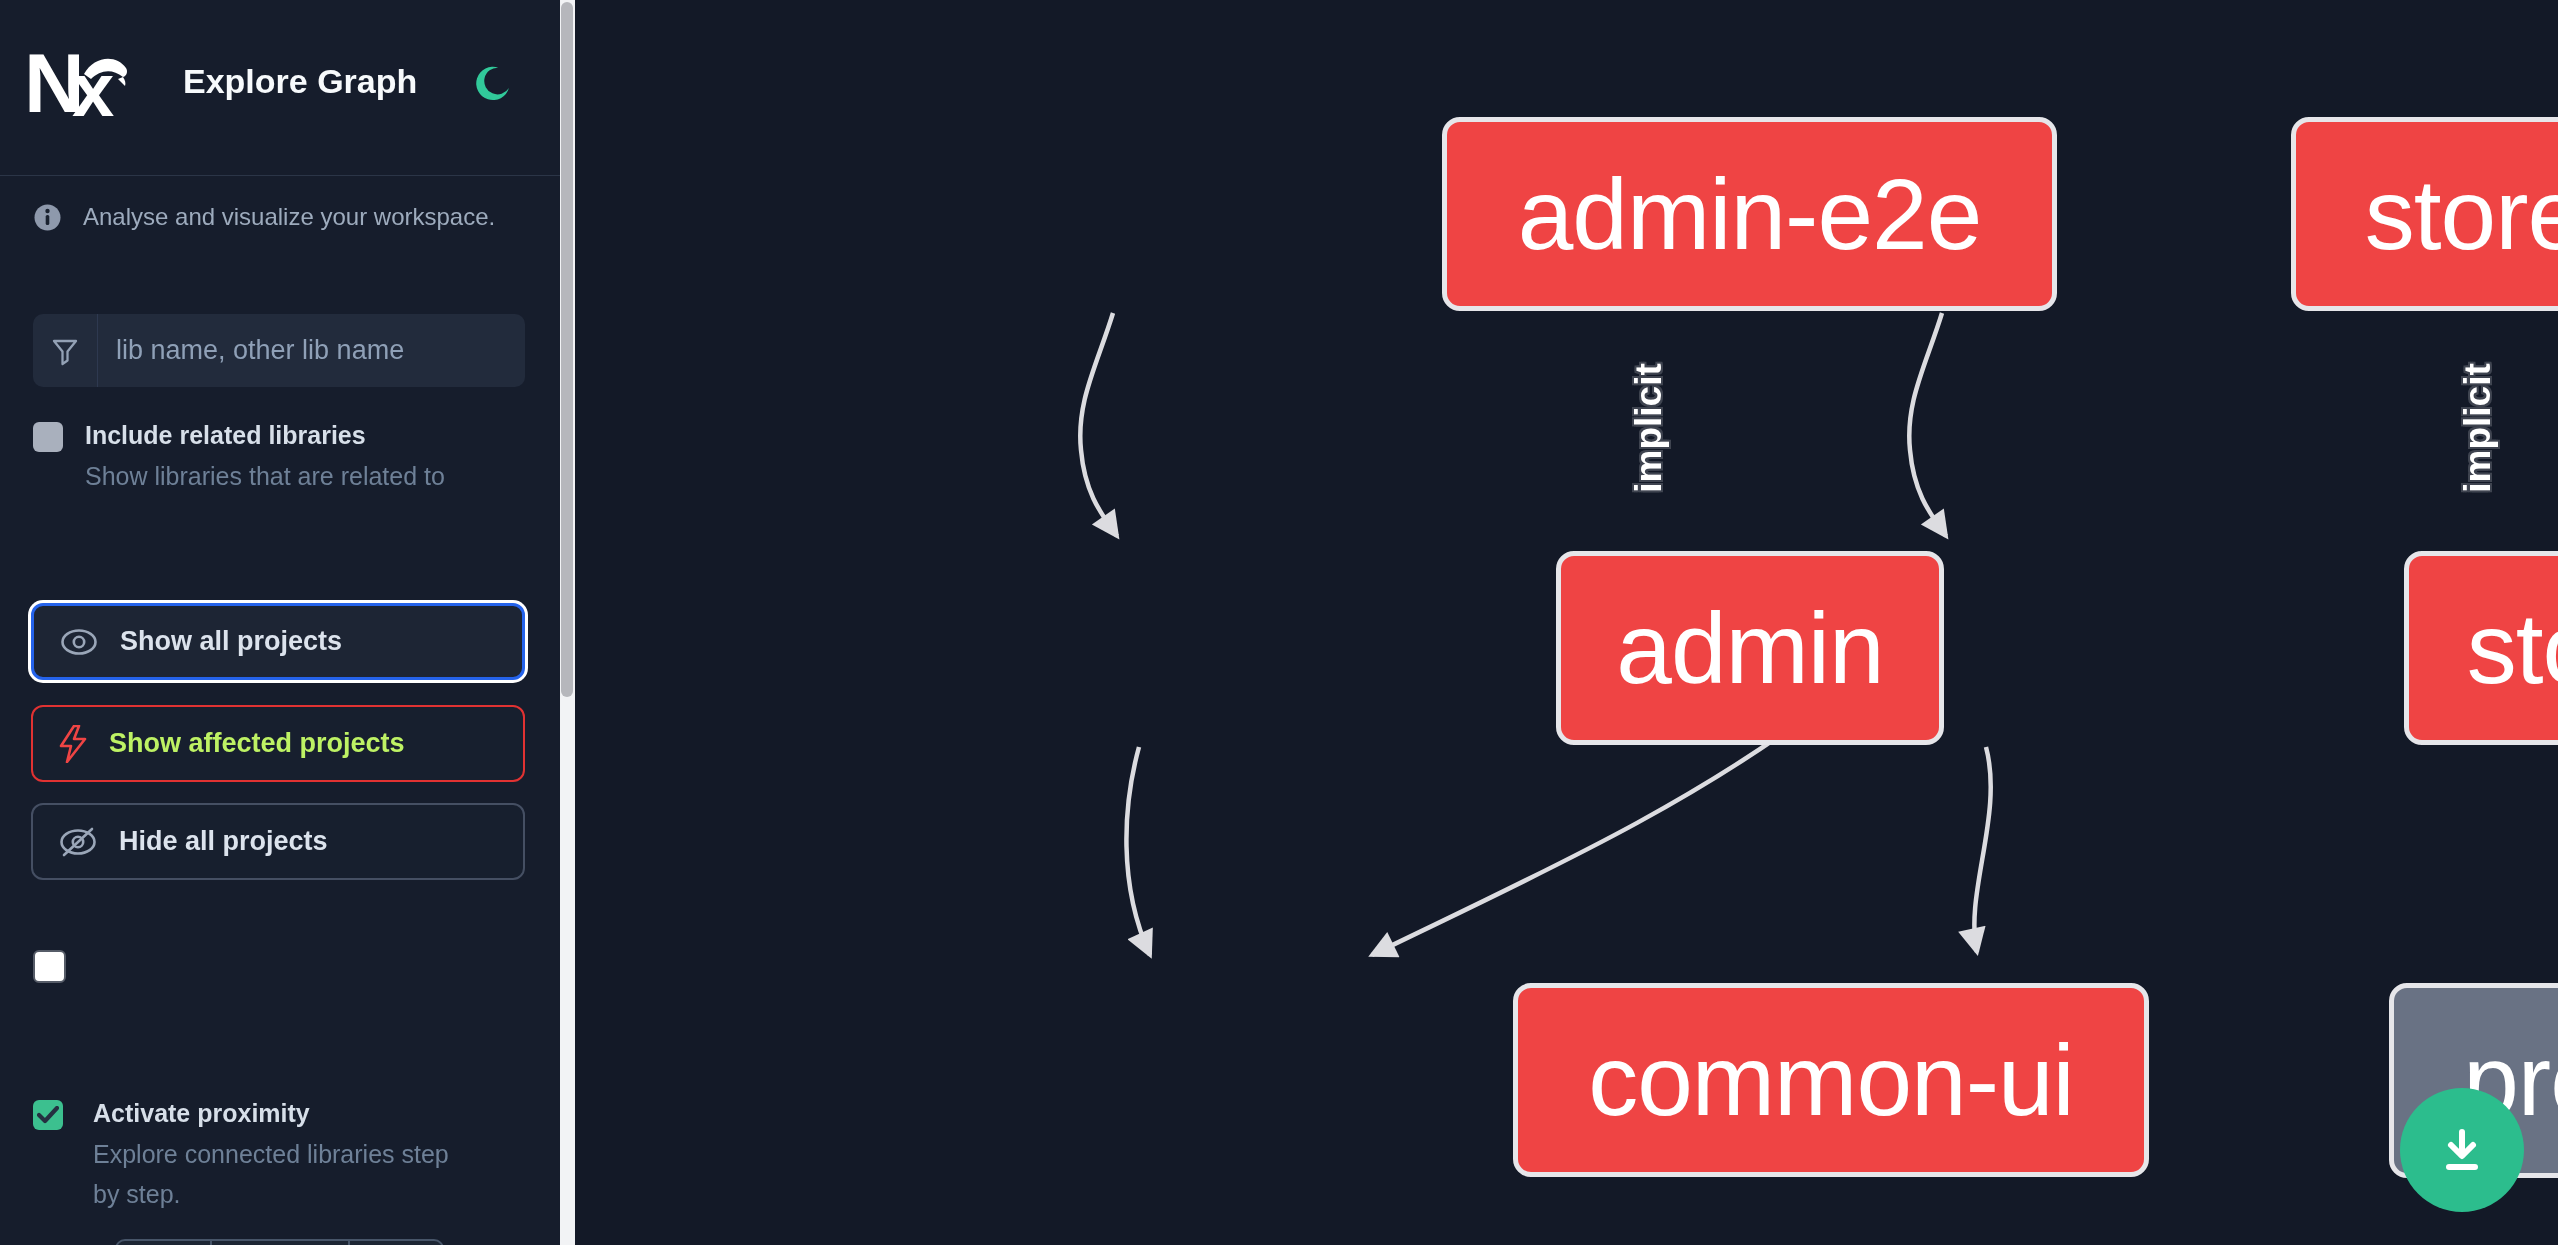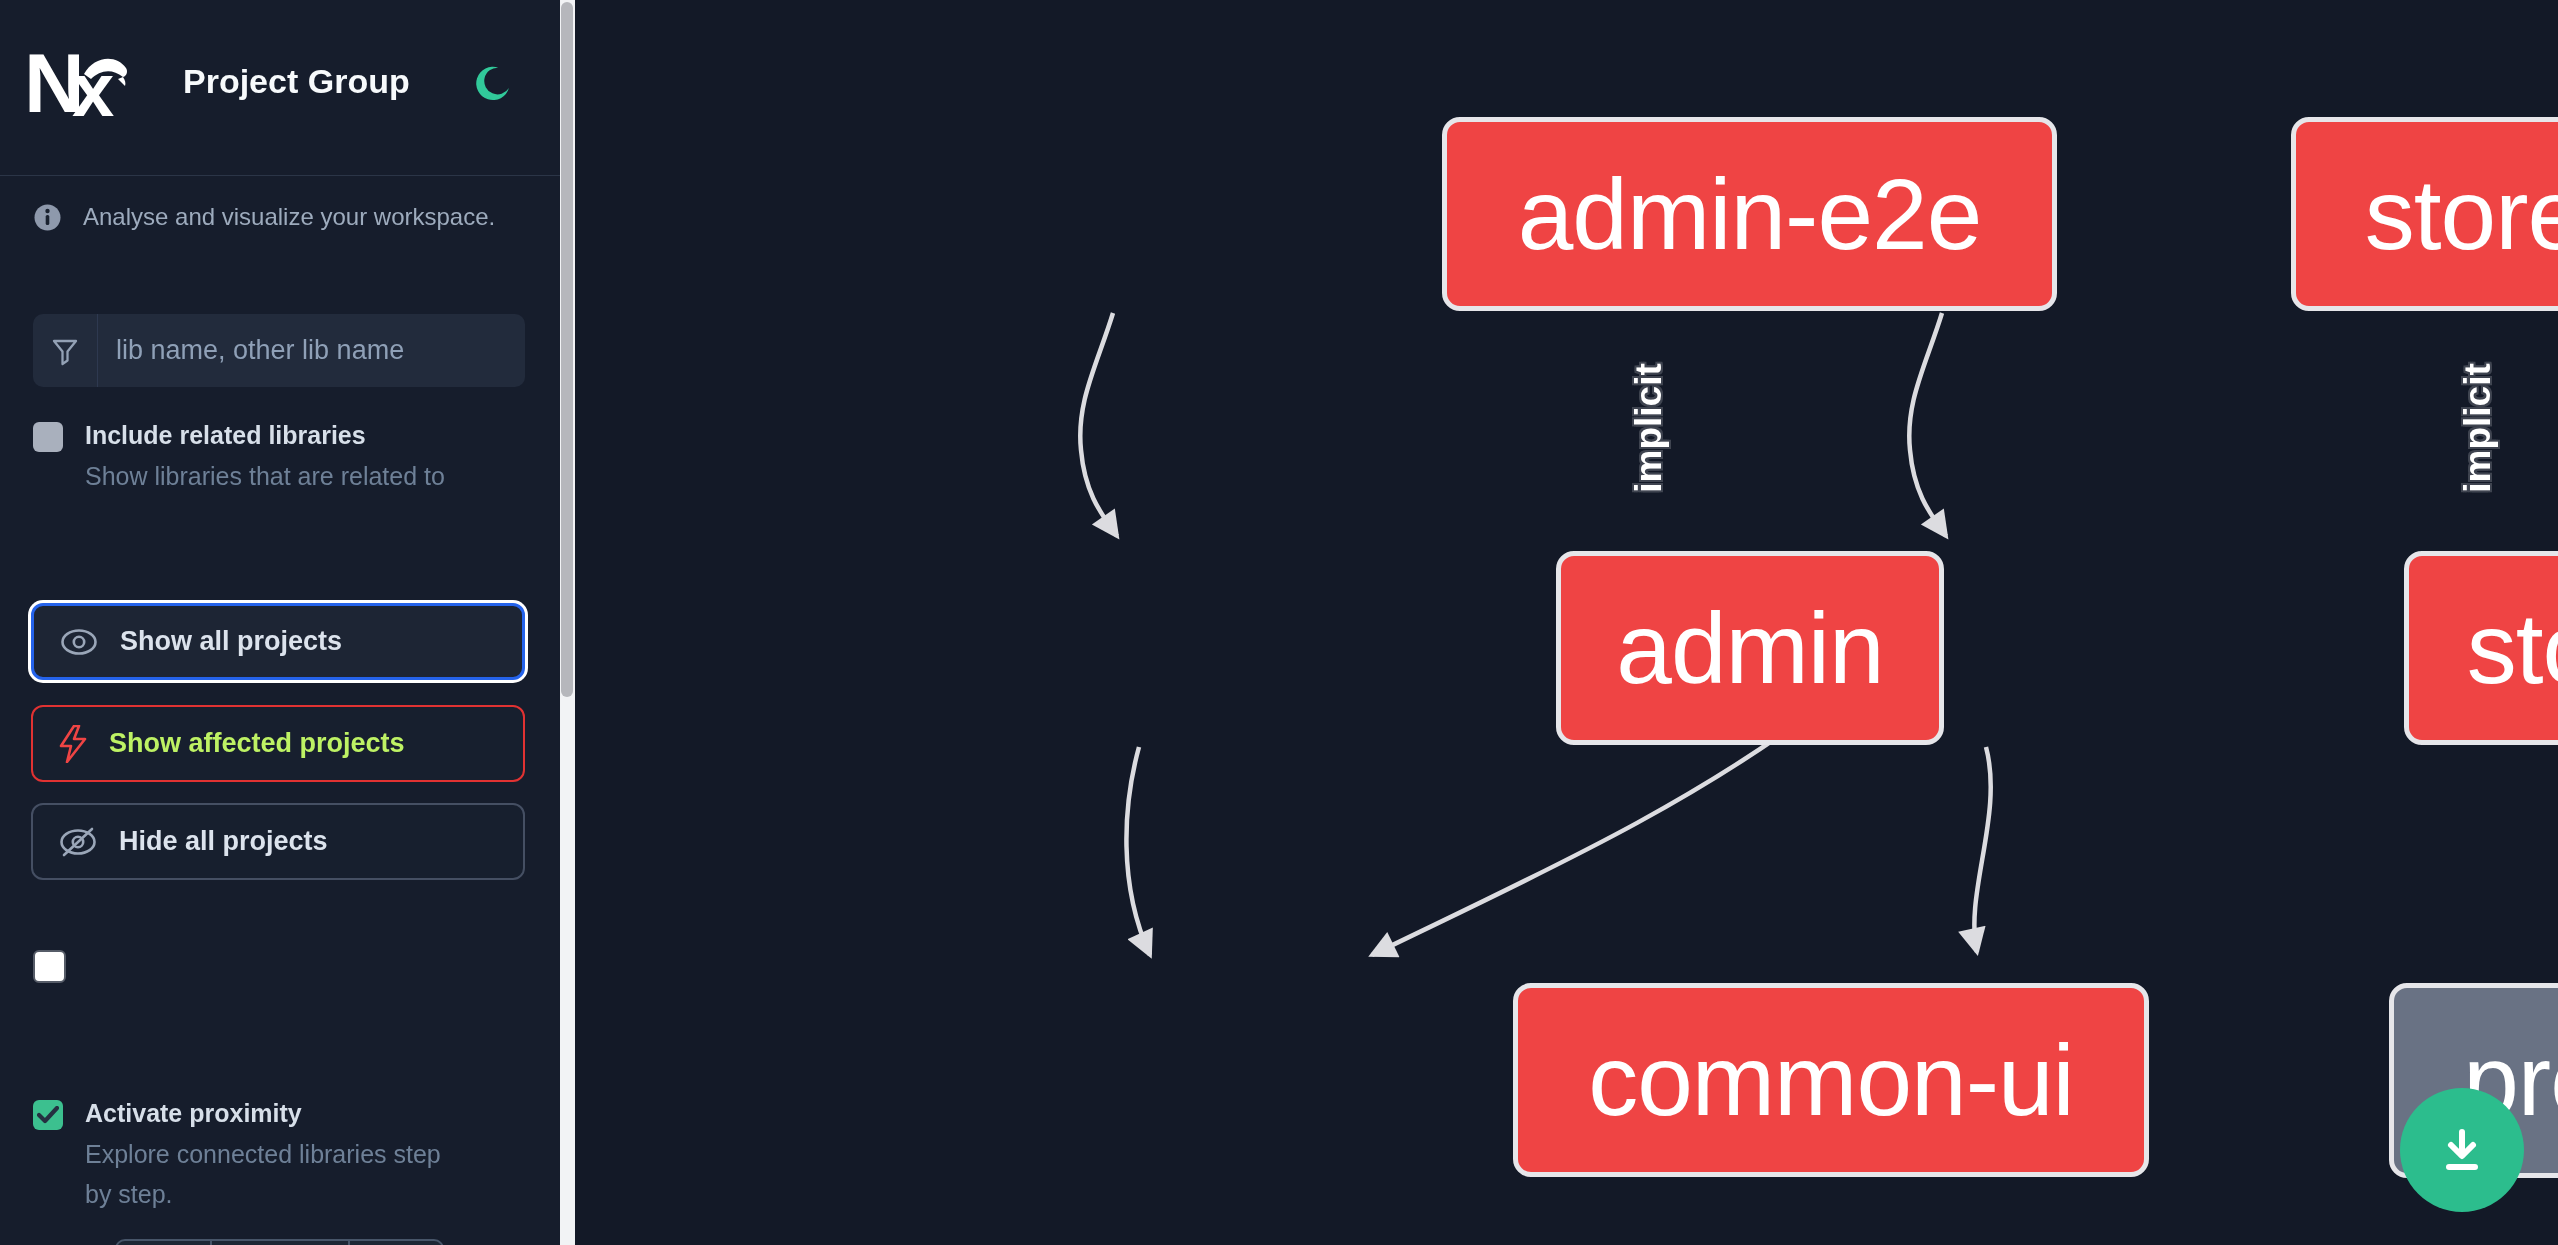--- a/index.html
+++ b/index.html
@@ -66,21 +66,21 @@
 
 <aside class="sidebar">
 
   <svg class="brand-logo" viewBox="0 0 102 74">
     <text x="-4" y="66" font-family="Liberation Sans, sans-serif" font-size="84" font-weight="800" fill="#ffffff" letter-spacing="-6">N</text>
     <text x="44" y="70" font-family="Liberation Sans, sans-serif" font-size="76" font-weight="800" fill="#ffffff">x</text>
     <path d="M56 28 C66 10 88 8 98 22 C100 25 99 30 95 31 C84 22 72 24 63 33 Z" fill="#ffffff"></path>
     <path d="M95 31 C97 34 98 37 97 40 L90 33 Z" fill="#ffffff"></path>
   </svg>
 
-  <div class="app-title">Project Group</div>
+  <div class="app-title">Explore Graph</div>
 
   <svg class="theme-toggle" viewBox="0 0 34 34">
     <path d="M23 3 A 13.5 13.5 0 1 0 31.5 19.5 A 10.8 10.8 0 1 1 23 3 Z" fill="#31c99a"></path>
   </svg>
 
   <div class="header-divider"></div>
 
   <div class="info-row">
     <svg width="27" height="27" viewBox="0 0 27 27">
       <circle cx="13.5" cy="13.5" r="13" fill="#8e99ac"></circle>
@@ -130,21 +130,21 @@
       <circle cx="19" cy="17" r="5.2" fill="none" stroke="#9aa6b8" stroke-width="2.6"></circle>
       <line x1="5" y1="30" x2="33" y2="4" stroke="#9aa6b8" stroke-width="2.6" stroke-linecap="round"></line>
     </svg>
     <span class="btn-label">Hide all projects</span>
   </div>
 
   <div class="toggle" style="top:946px;">
     <div class="box box-white"></div>
   </div>
 
-  <div class="toggle" style="top:1096px;">
+  <div class="toggle" style="top:1096px;gap:8px;">
     <div class="box box-green">
       <svg width="22" height="18" viewBox="0 0 22 18">
         <path d="M2 9 L8 15 L20 2" fill="none" stroke="#253041" stroke-width="4.2" stroke-linecap="round" stroke-linejoin="round"></path>
       </svg>
     </div>
     <div class="texts">
       <div class="toggle-label">Activate proximity</div>
       <div class="toggle-desc">
         <div>Explore connected libraries step</div>
         <div>by step.</div>

